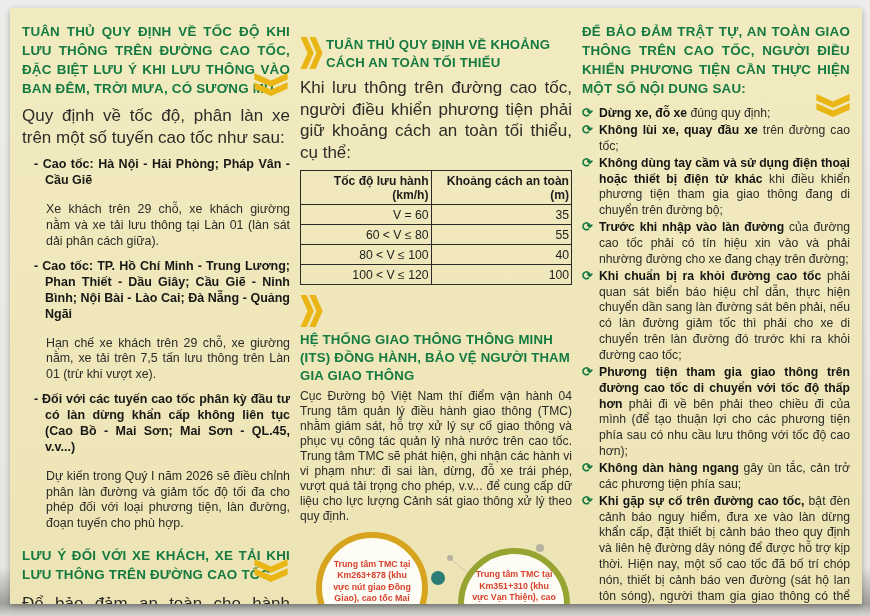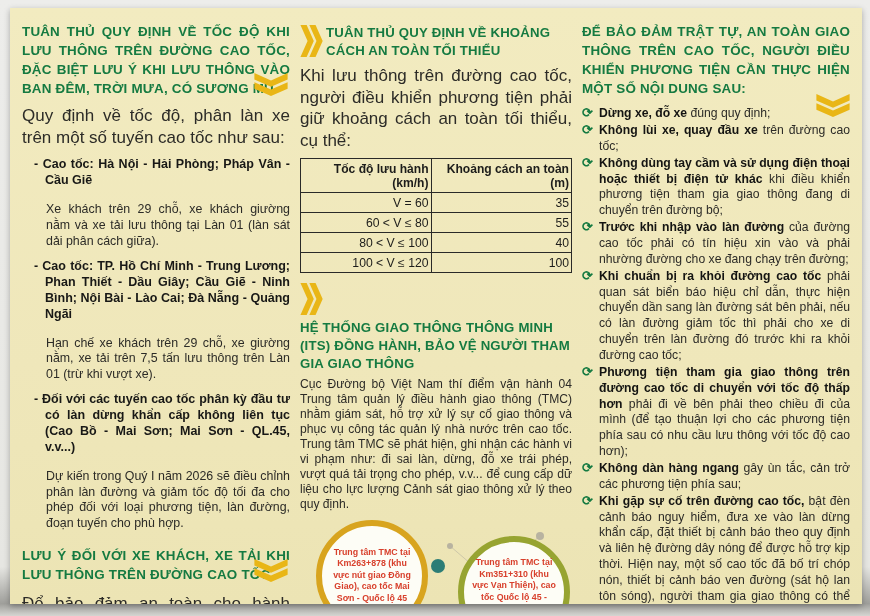--- a/index.html
+++ b/index.html
@@ -29,21 +29,21 @@
   .para {
     font-size:17px; line-height:1.27; color:#2c2b27; text-align:justify; margin-top:7px;
   }
   .item-title {
     font-size:12.5px; font-weight:bold; color:#181816; line-height:1.28;
     margin-top:8px; padding-left:11px; text-indent:-11px; text-align:justify;margin-left:12px;
   }
   .item-body {
     font-size:12.4px; line-height:1.27; color:#2c2b27; margin-top:14px; margin-left:24px; text-align:justify;
   }
-  .mid-header { display:flex; margin-top:2px; }
+  .mid-header { display:flex; margin-top:14px; }
   .mid-header .chev-right { flex:0 0 26px; margin-top:1px; }
   .mid-header .sec-title { font-size:13.2px; line-height:1.35; text-align:left; }
 
   table.safety {
     width:100%; border-collapse:collapse; margin-top:7px;
     font-size:12.2px; color:#1d1d1b;
   }
   table.safety th, table.safety td {
     border:1.4px solid #2a2a28; text-align:right; padding:2.5px 2px;
   }

